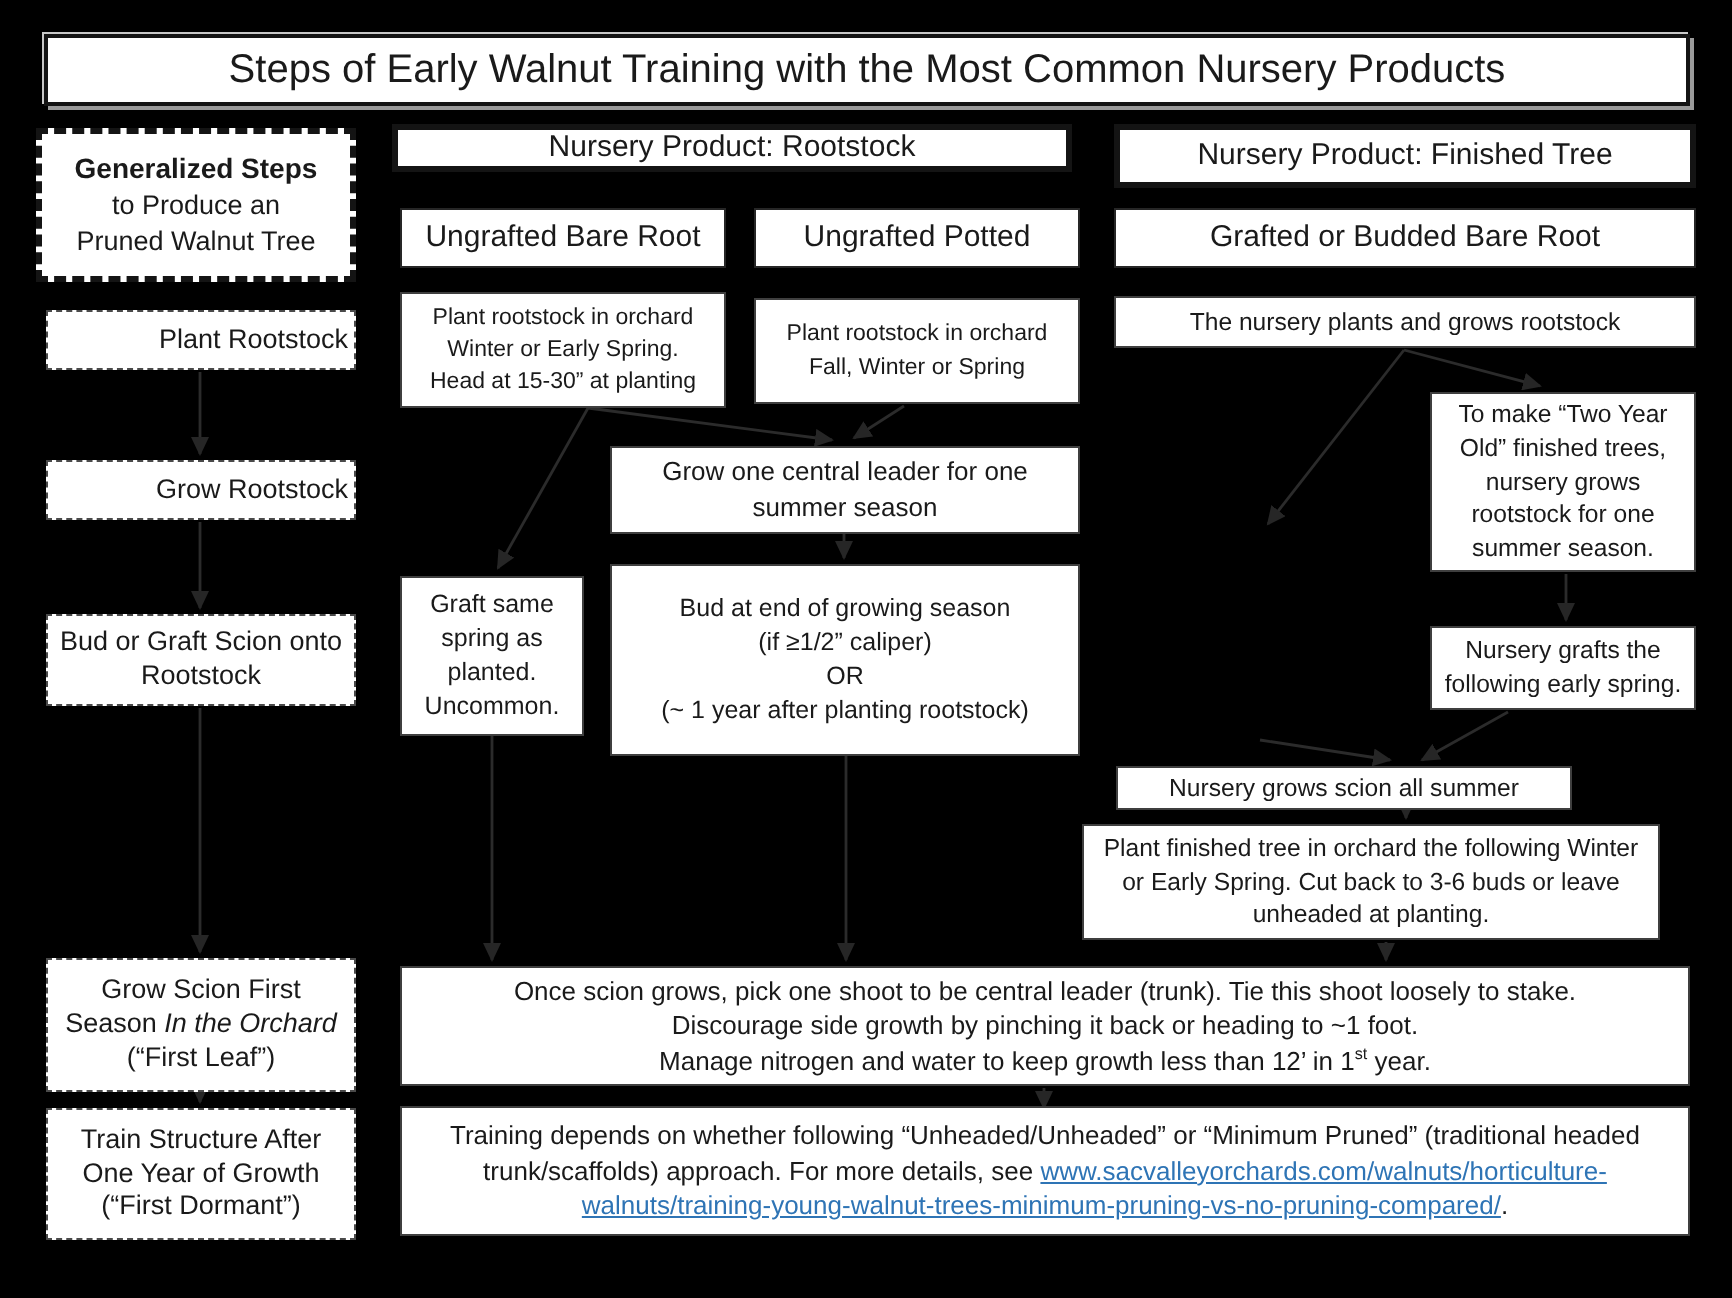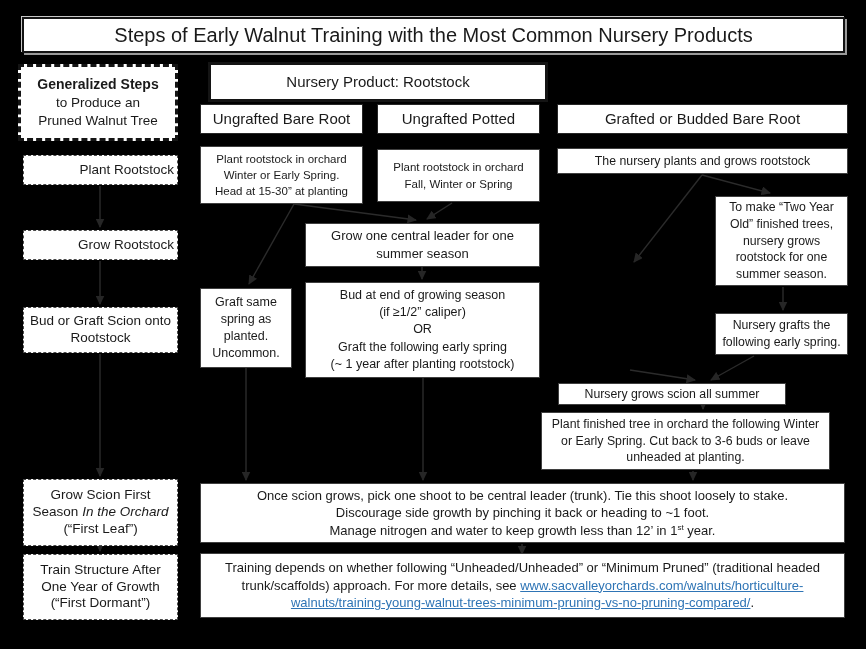--- a/index.html
+++ b/index.html
@@ -87,24 +87,27 @@
   </div>
 
   <div class="box dashed" style="left:23px;top:479px;width:155px;height:67px;">
     <div><span>Grow Scion First Season </span><span class="it">In the Orchard</span><span> (“First Leaf”)</span></div>
   </div>
 
   <div class="box dashed" style="left:23px;top:554px;width:155px;height:66px;">
     <span>Train Structure After One Year of Growth (“First Dormant”)</span>
   </div>
 
-  <div class="box hdr" style="left:208px;top:62px;width:340px;height:40px;">
+  <div class="box hdr" style="left:196px;top:62px;width:340px;height:24px;">
     <span>Nursery Product: Rootstock</span>
   </div>
 
+  <div class="box hdr" style="left:557px;top:62px;width:291px;height:32px;">
+    <span>Nursery Product: Finished Tree</span>
+  </div>
 
   <div class="box sub" style="left:200px;top:104px;width:163px;height:30px;">
     <span>Ungrafted Bare Root</span>
   </div>
 
   <div class="box sub" style="left:377px;top:104px;width:163px;height:30px;text-align:center;">
     <span>Ungrafted Potted</span>
   </div>
 
   <div class="box sub" style="left:557px;top:104px;width:291px;height:30px;">
@@ -127,21 +130,20 @@
   </div>
 
   <div class="box fs125" style="left:200px;top:288px;width:92px;height:80px;">
     <span>Graft same spring as planted. Uncommon.</span>
   </div>
 
   <div class="box fs125" style="left:305px;top:282px;width:235px;height:96px;">
     <div>Bud at end of growing season</div>
     <div>(if ≥1/2” caliper)</div>
     <div>OR</div>
-    <div>Graft the following early spring</div>
     <div>(~ 1 year after planting rootstock)</div>
   </div>
 
   <div class="box fs12" style="left:557px;top:148px;width:291px;height:26px;">
     <span>The nursery plants and grows rootstock</span>
   </div>
 
   <div class="box fs12" style="left:715px;top:196px;width:133px;height:90px;">
     <span>To make “Two Year Old” finished trees, nursery grows rootstock for one summer season.</span>
   </div>

